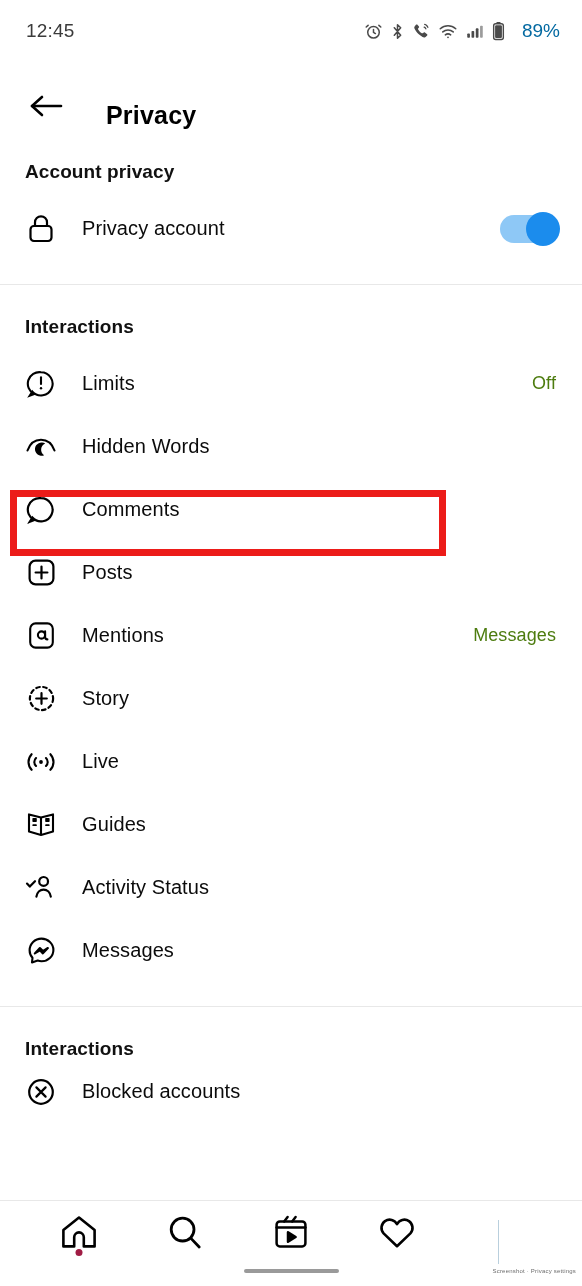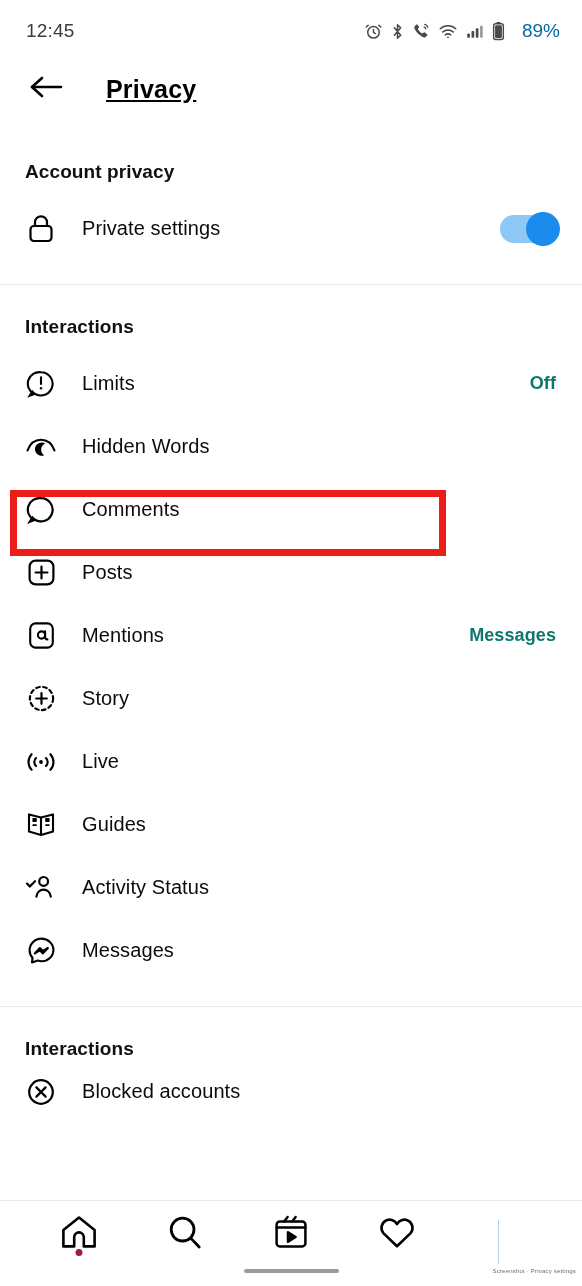--- a/index.html
+++ b/index.html
@@ -37,23 +37,22 @@
   .status-batt-pct {
     font-size: 19px;
     color: #0369a1;
     margin-left: 10px;
   }
 
   
   .appbar {
     height: 82px;
     display: flex;
-    align-items: center;
+    align-items: flex-end;
     padding-left: 24px;
-    text-decoration: underline;
   }
   .back-btn {
     width: 44px; height: 44px;
     display: flex; align-items: center; justify-content: center;
     cursor: pointer;
   }
   .appbar-title {
     font-size: 25px;
     font-weight: bold;
     color: #000;
@@ -94,23 +93,22 @@
   .row-icon svg { display: block; }
   .row-label {
     font-size: 20px;
     color: #0b0b0b;
     margin-left: 24px;
     flex: 1;
     letter-spacing: .1px;
   }
   .row-value {
     font-size: 18px;
-    color: #0f766e;
+    color: #4d7c0f;
     letter-spacing: .1px;
-    font-weight: bold;
   }
 
   
   .section-first { margin-top: 14px; }
 
   
   .toggle {
     width: 56px; height: 28px;
     border-radius: 14px;
     background: #8ec8f6;
@@ -261,21 +259,21 @@
 
   <div class="section">
     <div class="section-title">Account privacy</div>
     <div class="row section-first">
       <span class="row-icon">
         <svg width="28" height="30" viewBox="0 0 28 30" fill="none" stroke="#000" stroke-width="2.2" stroke-linejoin="round">
           <rect x="3.5" y="12" width="21" height="15" rx="3.4"></rect>
           <path d="M8 12V8.3a6 6 0 0 1 12 0V12"></path>
         </svg>
       </span>
-      <span class="row-label">Private settings</span>
+      <span class="row-label">Privacy account</span>
       <span class="toggle">
         <span class="knob"></span>
       </span>
     </div>
   </div>
 
   <div class="section-divider" style="margin-top:22px;"></div>
 
   <div class="section">
     <div class="section-title">Interactions</div>

